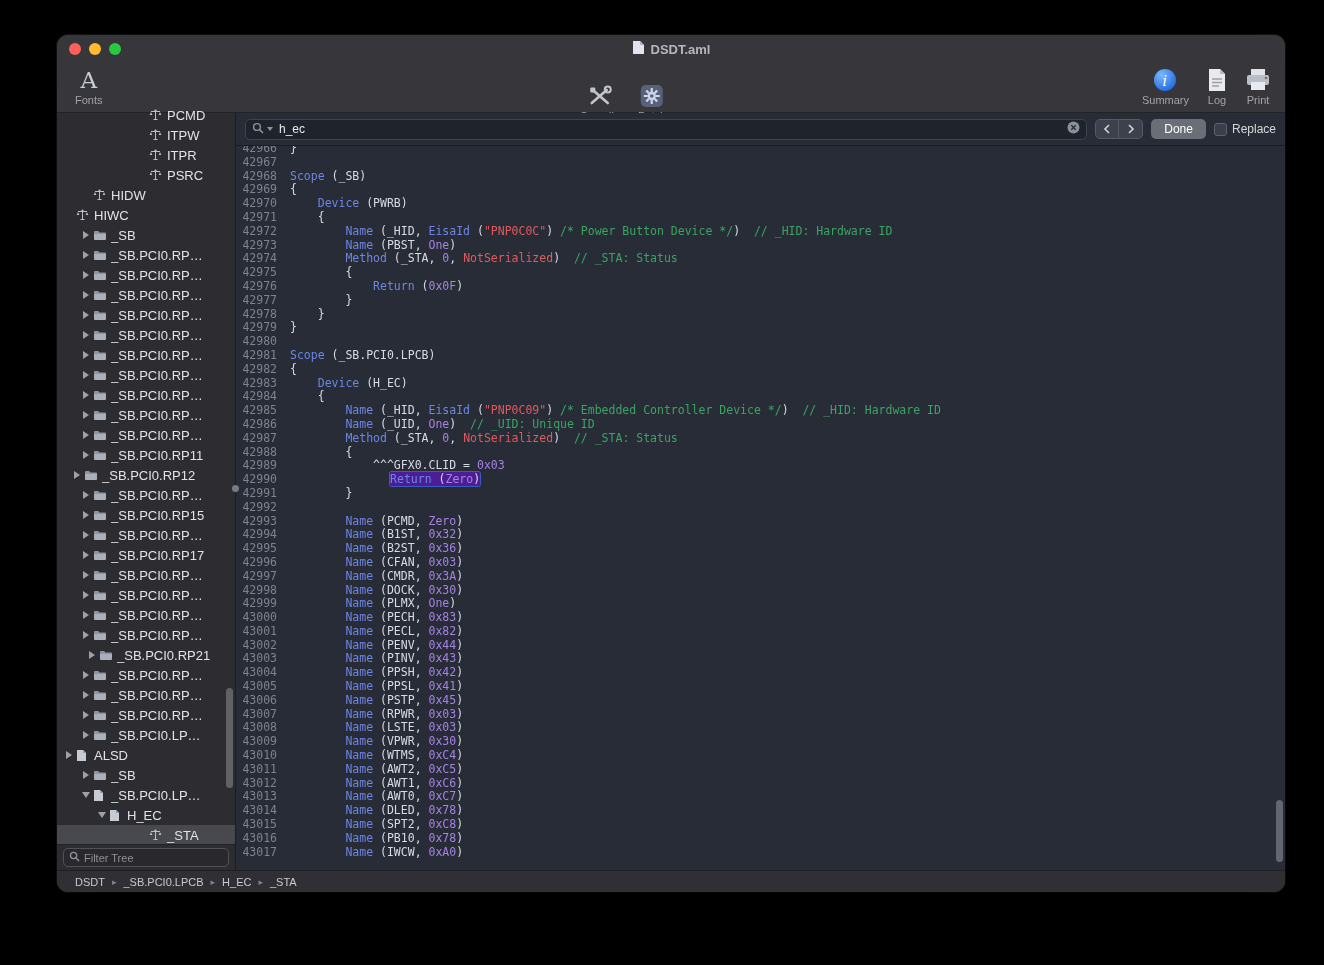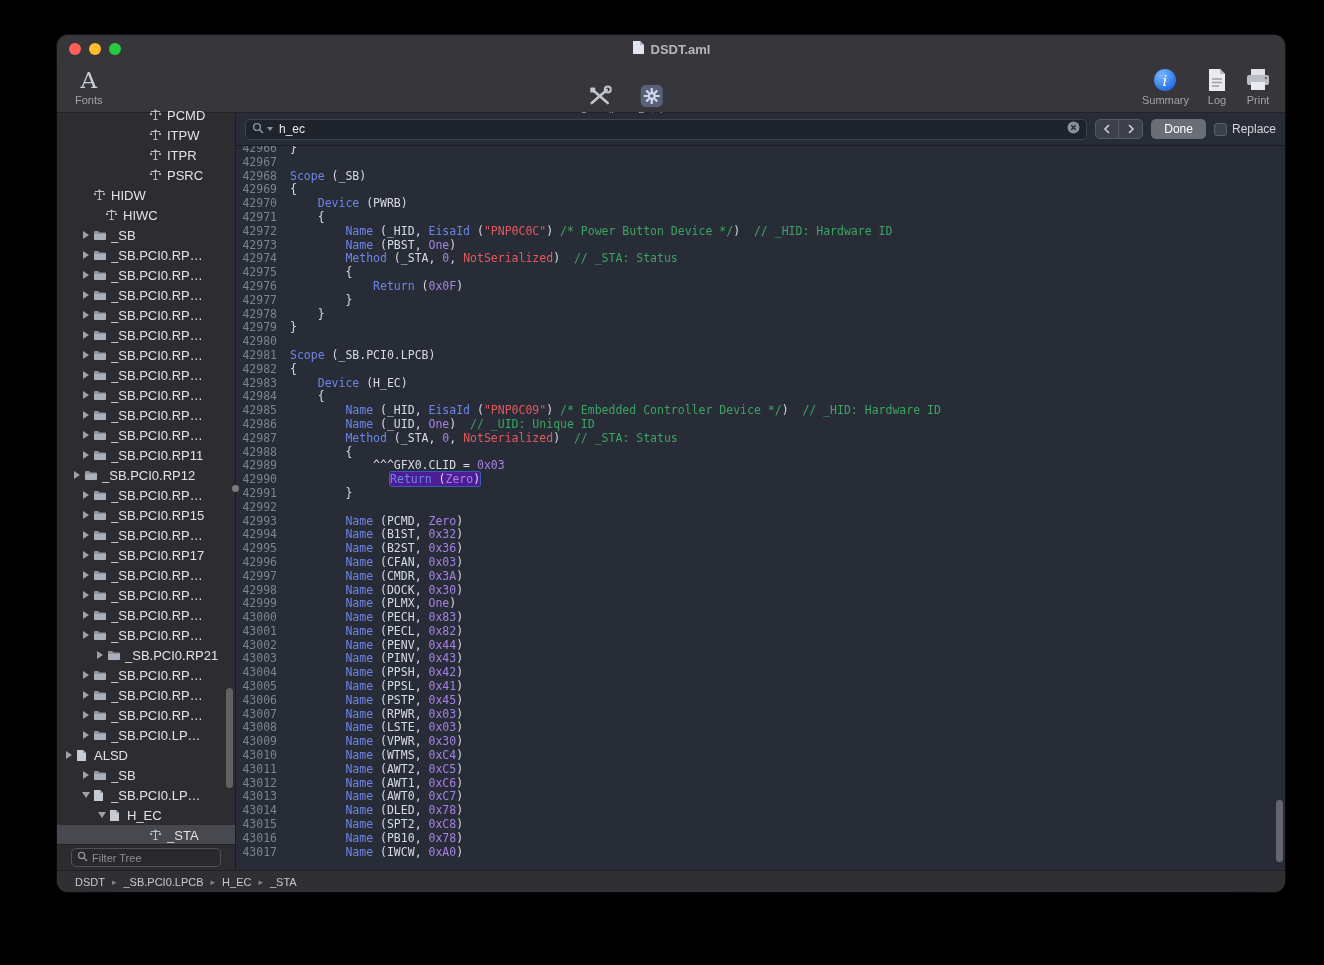--- a/index.html
+++ b/index.html
@@ -34,21 +34,21 @@
   .sidebar { width:179px; flex:none; background:#2d2d31; border-right:1px solid #1c1c1f;
     display:flex; flex-direction:column; position:relative; }
   .tree { flex:1; overflow:hidden; margin-top:-8px; }
   .tree-row { height:20px; display:flex; align-items:center; color:#e2e3e6; font-size:13px; white-space:nowrap; }
   .tree-row.selected { background:#48494f; }
   .disc { width:14px; flex:none; display:flex; align-items:center; justify-content:center; }
   .disc.r::before { content:""; border-left:6px solid #9fa1a7; border-top:4px solid transparent; border-bottom:4px solid transparent; }
   .disc.down::before { content:""; border-top:6px solid #9fa1a7; border-left:4px solid transparent; border-right:4px solid transparent; }
   .tree-icon { width:18px; flex:none; display:flex; align-items:center; }
   .tree-label { overflow:hidden; text-overflow:ellipsis; }
-  .filter-wrap { flex:none; height:26px; padding:3px 14px; border-top:1px solid #222226; }
+  .filter-wrap { flex:none; height:26px; padding:3px 6px; border-top:1px solid #222226; }
   .filter-field { height:19px; border:1px solid #515157; border-radius:5px; background:#29292d;
     display:flex; align-items:center; padding:0 5px; gap:4px; color:#8e9096; font-size:11px; }
   .sidebar-scrollthumb { position:absolute; right:2px; top:575px; width:7px; height:100px; border-radius:4px; background:rgba(255,255,255,.25); }
   .splitter-dot { position:absolute; left:175px; top:372px; width:7px; height:7px; border-radius:50%; background:#7a7a80; z-index:6; }
 
   
   .editor { flex:1; background:#272c37; display:flex; flex-direction:column; min-width:0; }
   .findbar { height:33px; flex:none; display:flex; align-items:center; gap:8px; padding:0 9px;
     border-bottom:1px solid rgba(0,0,0,.35); }
   .search-field { flex:1; height:21px; background:#1f232c; border:1px solid #3d434f; border-radius:5px;
@@ -257,21 +257,21 @@
                   <path d="M2 2.5h9"></path>
                   <path d="M4.5 10.5h4"></path>
                 </g>
                 <path d="M2 3L.7 6h2.6L2 3z" fill="#b9c0cc"></path>
                 <path d="M11 3L9.7 6h2.6L11 3z" fill="#b9c0cc"></path>
                 <circle cx="6.5" cy="1.6" r="1.1" fill="#b9c0cc"></circle>
               </svg>
             </span>
             <span class="tree-label">HIDW</span>
           </div>
-          <div class="tree-row" style="padding-left: 34px;">
+          <div class="tree-row" style="padding-left: 5px;">
             <span class="disc "></span>
             <span class="tree-icon">
               <svg width="13" height="12" viewBox="0 0 13 12">
                 <g stroke="#b9c0cc" stroke-width="1">
                   <path d="M6.5 2v8.5"></path>
                   <path d="M2 2.5h9"></path>
                   <path d="M4.5 10.5h4"></path>
                 </g>
                 <path d="M2 3L.7 6h2.6L2 3z" fill="#b9c0cc"></path>
                 <path d="M11 3L9.7 6h2.6L11 3z" fill="#b9c0cc"></path>
@@ -483,21 +483,21 @@
           <div class="tree-row" style="padding-left: 22px;">
             <span class="disc r"></span>
             <span class="tree-icon">
               <svg width="14" height="11" viewBox="0 0 14 11">
                 <path d="M1 2.2C1 1.5 1.5 1 2.2 1h3l1.2 1.4h5.4c.7 0 1.2.5 1.2 1.2v5.2c0 .7-.5 1.2-1.2 1.2H2.2C1.5 10 1 9.5 1 8.8V2.2z" fill="#8f959f"></path>
                 <path d="M1 4h12v4.8c0 .7-.5 1.2-1.2 1.2H2.2C1.5 10 1 9.5 1 8.8V4z" fill="#a9b0bb"></path>
               </svg>
             </span>
             <span class="tree-label">_SB.PCI0.RP…</span>
           </div>
-          <div class="tree-row" style="padding-left: 36px;">
+          <div class="tree-row" style="padding-left: 28px;">
             <span class="disc r"></span>
             <span class="tree-icon">
               <svg width="14" height="11" viewBox="0 0 14 11">
                 <path d="M1 2.2C1 1.5 1.5 1 2.2 1h3l1.2 1.4h5.4c.7 0 1.2.5 1.2 1.2v5.2c0 .7-.5 1.2-1.2 1.2H2.2C1.5 10 1 9.5 1 8.8V2.2z" fill="#8f959f"></path>
                 <path d="M1 4h12v4.8c0 .7-.5 1.2-1.2 1.2H2.2C1.5 10 1 9.5 1 8.8V4z" fill="#a9b0bb"></path>
               </svg>
             </span>
             <span class="tree-label">_SB.PCI0.RP21</span>
           </div>
           <div class="tree-row" style="padding-left: 22px;">

